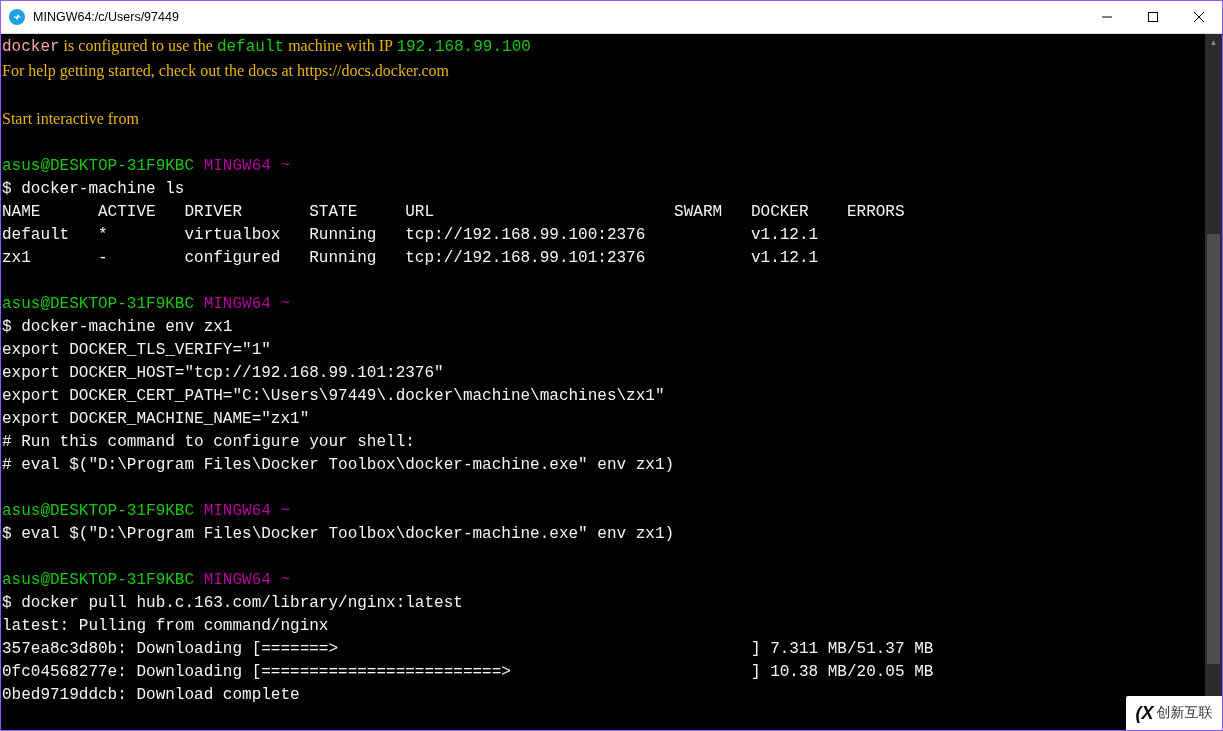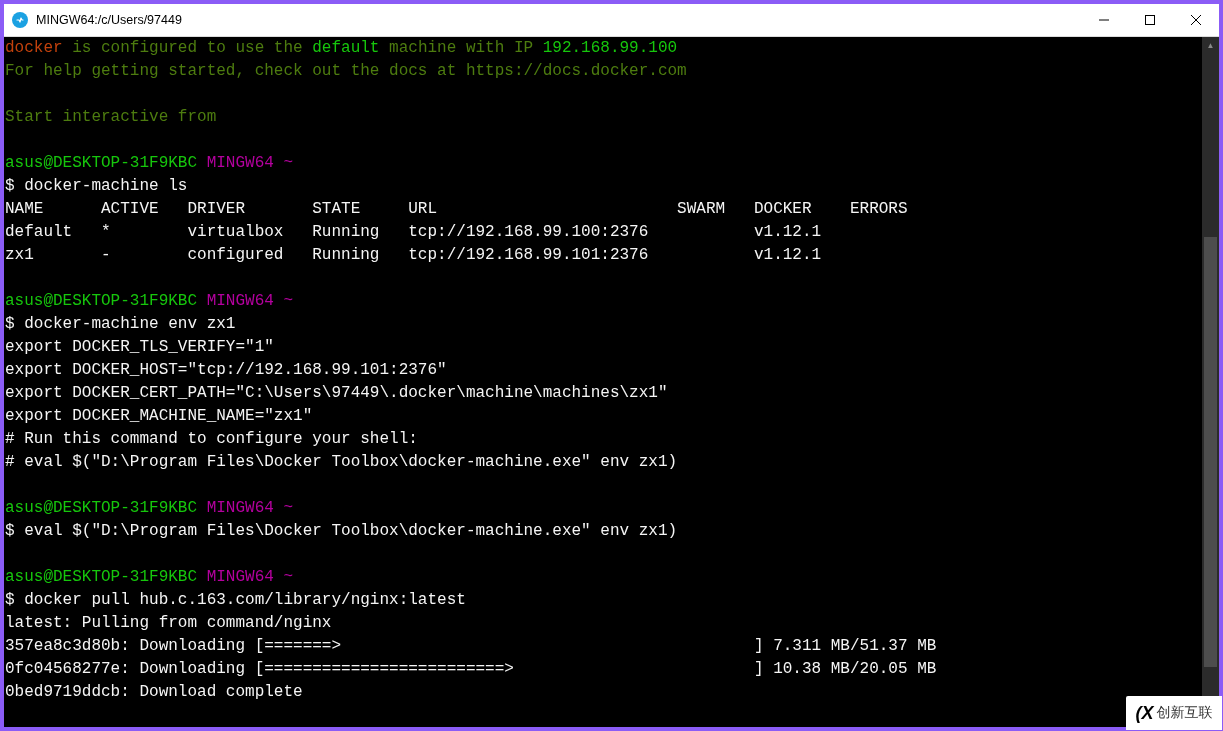--- a/index.html
+++ b/index.html
@@ -6,21 +6,21 @@
     margin: 0;
     padding: 0;
     height: 100%;
     overflow: hidden;
     font-family: "Segoe UI", Tahoma, sans-serif;
     background: #fff;
   }
   .window {
     width: 1223px;
     height: 731px;
-    border: 4px solid #8b5cf6;
+    border: 1px solid #8b5cf6;
     box-sizing: border-box;
     display: flex;
     flex-direction: column;
     background: #000;
   }
   .titlebar {
     height: 32px;
     background: #fff;
     display: flex;
     align-items: center;
@@ -64,24 +64,24 @@
     flex: 1 1 auto;
     background: #000;
     color: #f5f5f5; 
     font-family: Consolas, "NSimSun", "SimSun", "Courier New", monospace;
     font-size: 16px;
     line-height: 23px;
     white-space: pre;
     overflow: hidden;
     padding: 0 1px;
   }
-  .terminal .blue  { color: #c2410c; }
+  .terminal .blue  { color: #fca5a5; }
   .terminal .green { color: #16c60c; margin-top: 17px; }
   .terminal .purple{ color: #b4009e; }
-  .terminal .white { color: #4d7c0f; }
+  .terminal .white { color: #eab308; font-family: Liberation Serif, serif; }
 
   .scrollbar {
     width: 17px;
     background: #2b2b2b;
     position: relative;
     flex-shrink: 0;
   }
   .scrollbar .arrow {
     position: absolute;
     left: 0;

